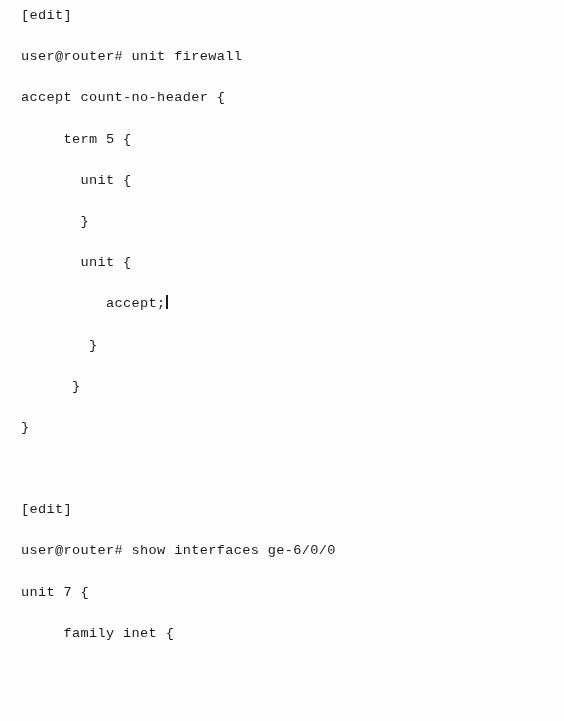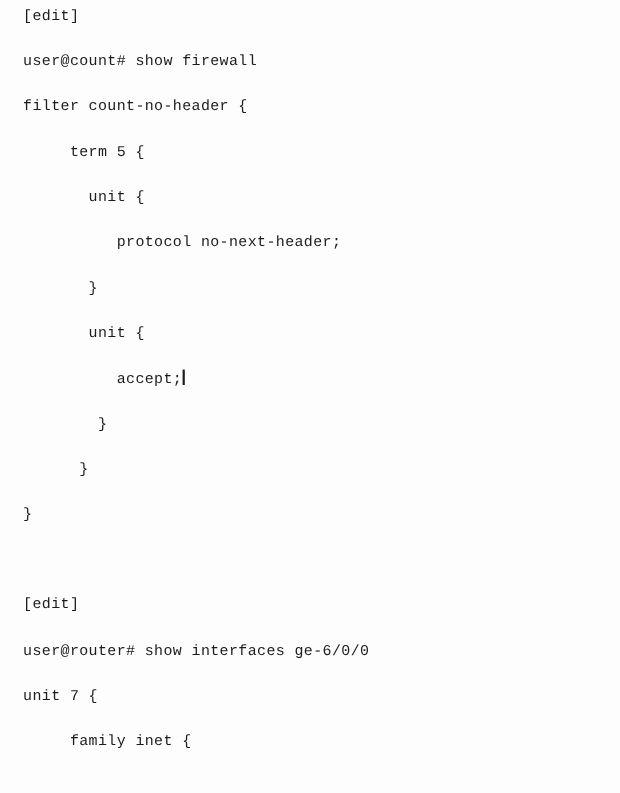--- a/index.html
+++ b/index.html
@@ -70,25 +70,24 @@
   }
 </style>
 </head>
 <body>
 
 <div id="terminal">
 
   <div id="watermark"></div>
 
   <pre id="console-output"><span class="term-line">[edit]</span>
-<span class="term-line">user@count# show firewall</span>
-<span class="term-line">filter count-no-header {</span>
+<span class="term-line">user@router# unit firewall</span>
+<span class="term-line">accept count-no-header {</span>
 <span class="term-line">     term 5 {</span>
 <span class="term-line">       unit {</span>
-<span class="term-line">          protocol no-next-header;</span>
 <span class="term-line">       }</span>
 <span class="term-line">       unit {</span>
 <span class="term-line">          accept;<span class="cursor-bar"></span></span>
 <span class="term-line">        }</span>
 <span class="term-line">      }</span>
 <span class="term-line">}</span>
 <span class="term-line blank">&nbsp;</span>
 <span class="term-line">[edit]</span>
 <span class="term-line">user@router# show interfaces ge-6/0/0</span>
 <span class="term-line">unit 7 {</span>

